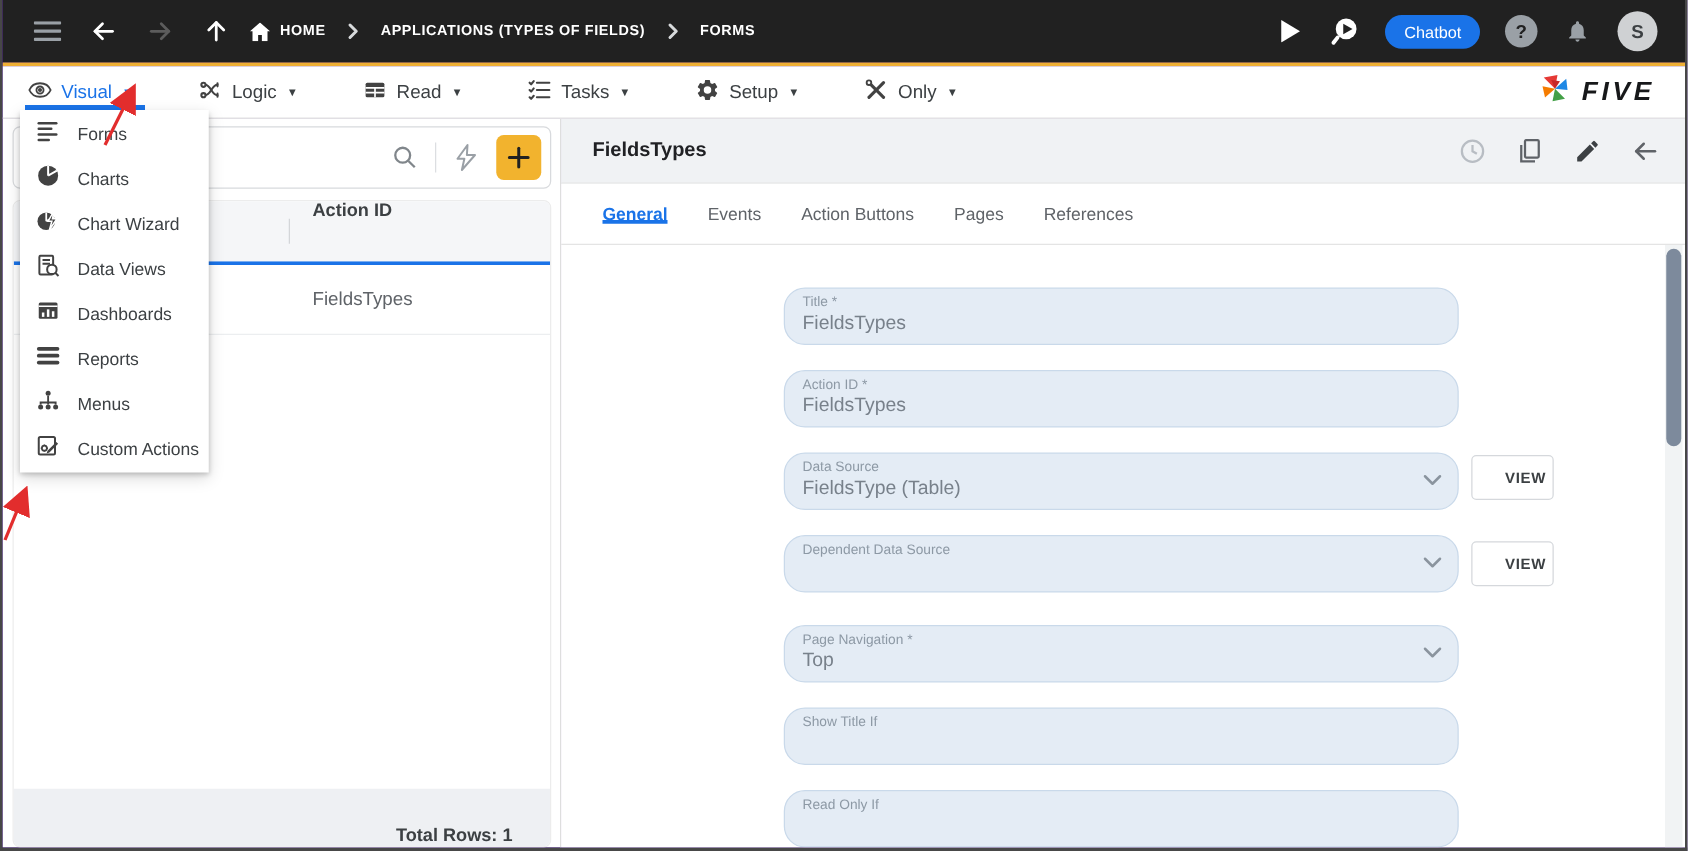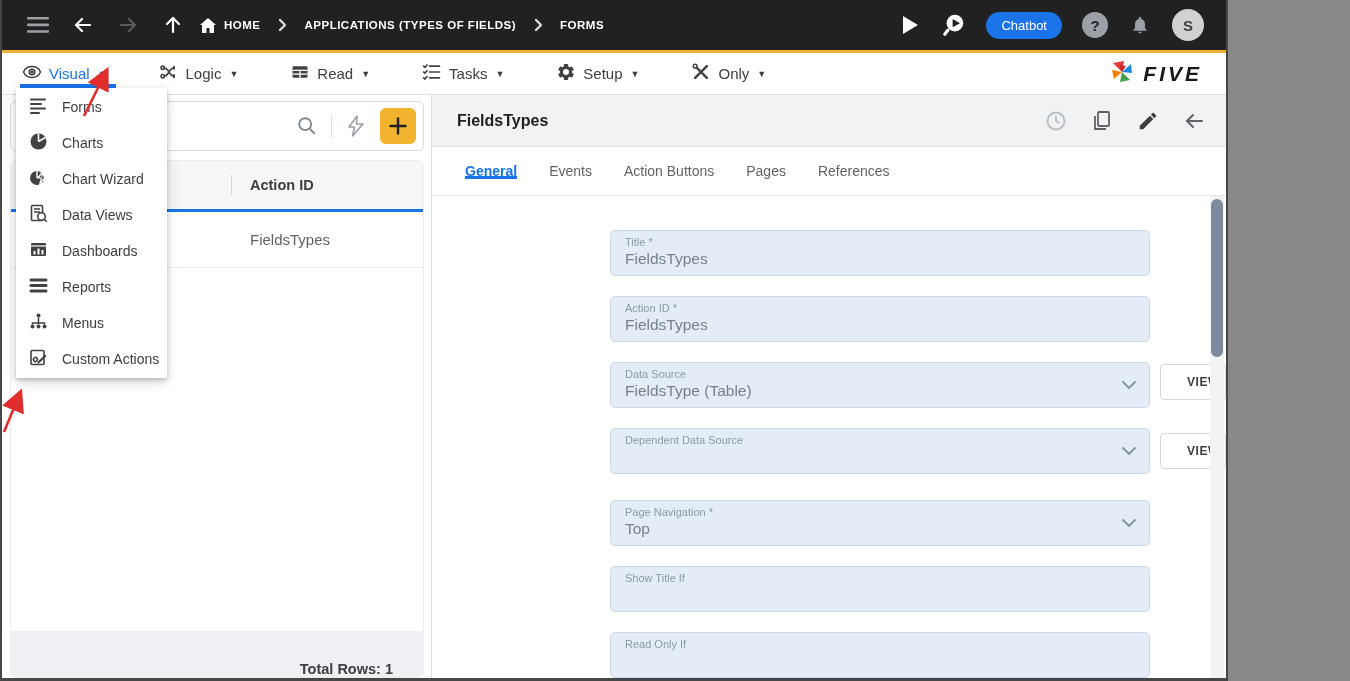--- a/index.html
+++ b/index.html
@@ -1,18 +1,18 @@
 <!DOCTYPE html>
 <html><head>
 <meta charset="utf-8">
 <style>
   * { margin:0; padding:0; box-sizing:border-box; }
   body { font-family:"Liberation Sans", sans-serif; background:#888; }
   .screen{
-    position:relative; width:1228px; height:681px; background:#4c1d95; overflow:hidden;
+    position:relative; width:1350px; height:681px; background:#4c1d95; overflow:hidden;
     border-left:2px solid #474747; border-right:2px solid #474747; border-bottom:3px solid #474747;
   }
   
   .topbar{ height:50px; background:#212121; display:flex; align-items:center; padding:0 22px 0 24px; }
   .tb-left{ display:flex; align-items:center; gap:21px; }
   .tb-icon{ display:flex; align-items:center; justify-content:center; width:24px; height:24px; cursor:pointer; }
   .crumbs{ display:flex; align-items:center; gap:16px; margin-left:14px; }
   .crumb{ display:flex; align-items:center; gap:7px; color:#fff; font-size:11.5px; font-weight:bold; letter-spacing:.5px; cursor:pointer; }
   .tb-right{ margin-left:auto; display:flex; align-items:center; gap:20px;justify-content:space-between; }
   .chatbot-btn{ background:#1a73e8; color:#fff; border:none; border-radius:15px; padding:6px 15px; font-size:13px; font-family:inherit; cursor:pointer; }
@@ -28,42 +28,42 @@
   .visual-underline{ position:absolute; left:18px; top:31px; width:96px; height:5px; background:#1a73e8; }
   .brand{ margin-left:auto; display:flex; align-items:center; gap:8px; }
   .brand-text{ font-size:21px; font-weight:bold; letter-spacing:3px; color:#17181a;font-style:italic; }
   
   .main{ display:flex; height:583px; }
   .left-panel{ width:447px; background:#fff; border-right:1px solid #dedede; display:flex; flex-direction:column; padding:6px 7px 0 8px; }
   .searchbar{ height:50px; border:1px solid #d8dadd; border-radius:6px; display:flex; align-items:center; justify-content:flex-end; gap:12px; padding:0 7px; }
   .sb-divider{ width:1px; height:24px; background:#dcdee1; }
   .add-btn{ width:36px; height:36px; background:#f2b32e; border:none; border-radius:6px; display:flex; align-items:center; justify-content:center; cursor:pointer; }
   .grid{ margin-top:9px; flex:1; display:flex; flex-direction:column; border:1px solid #ececec; border-radius:6px; overflow:hidden; }
-  .grid-header{ position:relative; height:48px; background:#f5f6f8; display:flex; align-items:center; }
+  .grid-header{ position:relative; height:48px; background:#f5f6f8; display:flex; }
   .col-sep{ position:absolute; left:220px; top:14px; width:1px; height:20px; background:#d4d6d9; }
   .grid-header .colname{ padding-left:239px; font-size:14.5px; font-weight:bold; color:#3c4043; }
   .blue-bar{ height:3px; background:#1a73e8; }
   .grid-row{ height:56px; display:flex; align-items:center; border-bottom:1px solid #eceef0; cursor:pointer; }
   .grid-row .cell{ padding-left:239px; font-size:15px; color:#5f6368; }
   .grid-filler{ flex:1; background:#fff; }
   .grid-footer{ height:46px; background:#eef0f3; display:flex; align-items:flex-end; justify-content:flex-end; padding-right:30px; font-size:14.5px; font-weight:bold; color:#3c4043; }
   
   .detail{ flex:1; display:flex; flex-direction:column; background:#fff; }
   .detail-header{ height:52px; background:#f0f2f4; border-bottom:1px solid #e3e3e3; display:flex; align-items:center; padding:0 20px 0 25px; }
   .detail-title{ font-size:16px; font-weight:bold; color:#202124; }
   .dh-icons{ margin-left:auto; display:flex; align-items:center; gap:21px; }
   .dh-icons .tb-icon{ width:25px; height:25px; }
   .tabs{ height:49px; background:#fff; border-bottom:1px solid #e4e4e4; display:flex; align-items:center; gap:32px; padding-left:33px; }
   .tab{ position:relative; display:flex; align-items:center; font-size:14px; color:#5f6368; cursor:pointer; }
   .tab.active{ color:#1a73e8; font-weight:bold; }
   .tab.active::after{ content:""; position:absolute; left:0; right:0; bottom:0; height:3px; background:#1a73e8; }
   .content{ position:relative; flex:1; background:#fff; padding:34px 0 0 178px; overflow:hidden; }
   .frow{ display:flex; align-items:flex-start; margin-bottom:20px; }
   .frow.gap-lg{ margin-bottom:26px; }
-  .field{ position:relative; width:540px; height:46px; background:#e4ecf5; border:1px solid #c9d9ea; border-radius:5px; padding:5px 14px; cursor:text; }
+  .field{ position:relative; width:540px; height:46px; background:#e4ecf5; border:1px solid #c9d9ea; border-radius:17px; padding:5px 14px; cursor:text; }
   .flabel{ display:block; font-size:11px; color:#8d99a5; }
   .fvalue{ display:block; font-size:15.5px; color:#78818b; margin-top:2px; white-space:nowrap; }
   .fchevron{ position:absolute; right:12px; top:50%; transform:translateY(-50%); cursor:pointer; }
   .view-btn{ margin-left:10px; margin-top:2px; width:66px; height:36px; background:#fff; border:1px solid #d5d8dc; border-radius:4px; font-family:inherit; font-size:12px; font-weight:bold; letter-spacing:.6px; color:#3c4043; cursor:pointer;padding-left:21px; }
   .scroll-track{ position:absolute; top:0; right:2px; width:14px; height:100%; background:#f1f3f4; }
   .scroll-thumb{ position:absolute; top:3px; left:1px; width:12px; height:158px; background:#7d8a9c; border-radius:7px; cursor:grab; }
   
   .menu{ position:absolute; left:14px; top:88px; width:151px; background:#fff; z-index:50;
          box-shadow:0 2px 4px rgba(0,0,0,.2), 0 4px 12px rgba(0,0,0,.15); padding:1px 0; }
   .menu-item{ height:36px; display:flex; align-items:center; gap:14px; padding-left:13px; cursor:pointer; }

